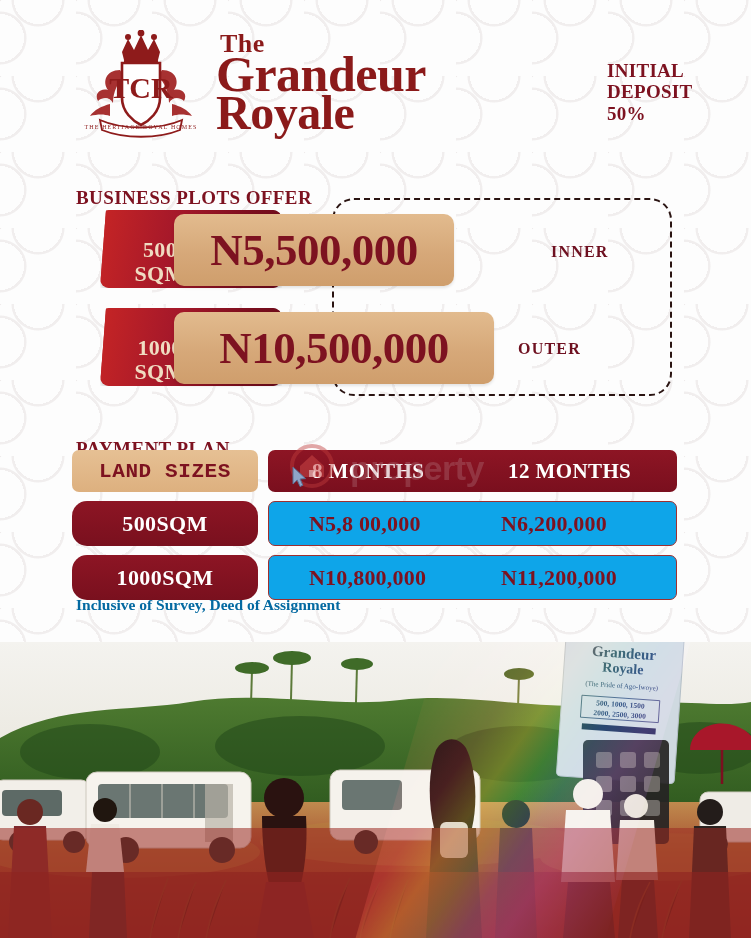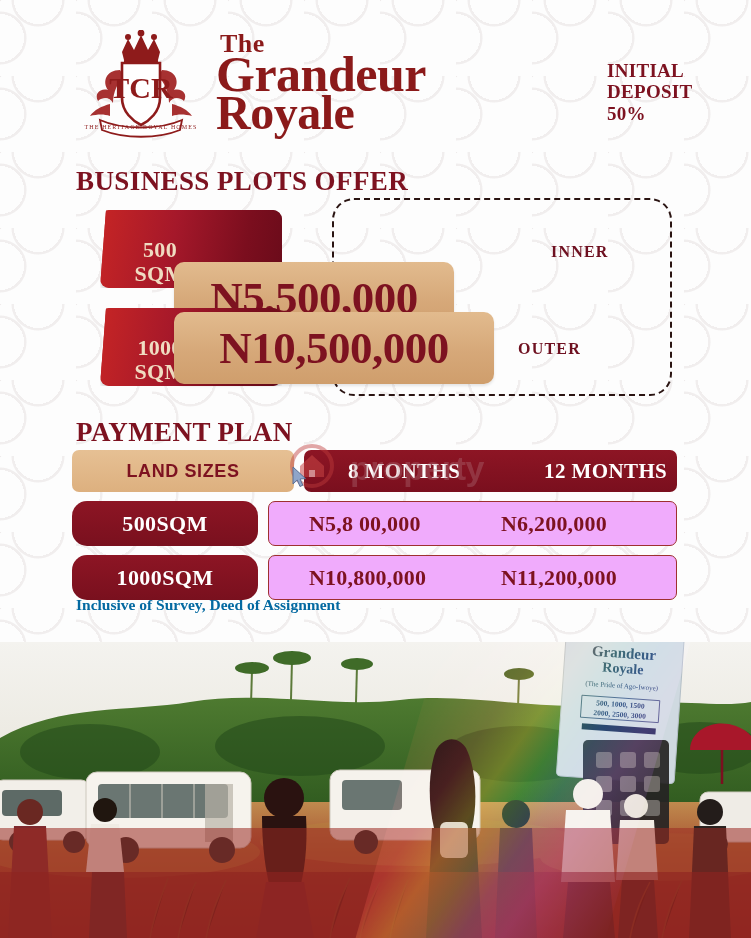--- a/index.html
+++ b/index.html
@@ -57,22 +57,23 @@
     position:absolute; left:607px; top:60px;
     font-family:"Liberation Serif", serif;
     font-weight:700; font-size:19px; line-height:1.12;
     color:#7d1220; letter-spacing:.3px;
   }
 
   
   .sec-title{
     position:absolute;
     font-family:"Liberation Serif", serif;
-    font-weight:700; font-size:27px; color:#7d1220;
+    font-weight:700; font-size:19px; color:#7d1220;
     letter-spacing:.4px;
+    margin-top:21px;
   }
   #offer-title{ left:76px; top:166px; }
   #plan-title { left:76px; top:417px; }
 
   
   .dashed-zone{
     position:absolute; left:332px; top:198px; width:340px; height:198px;
     border:2px dashed #2a1412; border-radius:22px; background:transparent;
   }
   .zone-label{
@@ -109,41 +110,41 @@
   }
   .badge-size .ln2{ display:block; }
 
   .amount-plate{
     position:absolute; left:74px; top:4px; height:72px;
     background:linear-gradient(180deg,#e2bb8e 0%,#d6a879 55%,#cf9e6c 100%);
     border-radius:10px;
     display:flex; align-items:center; justify-content:center;
     box-shadow:0 2px 3px rgba(0,0,0,.10);
   }
-  #plate-0{ width:280px;margin-top:48px; }
+  #plate-0{ width:280px; }
   #plate-1{ width:320px; }
   .amount-text{
     font-family:"Liberation Serif", serif;
     font-weight:700; color:#7d1220;
     letter-spacing:-.5px; white-space:nowrap;
   }
   #amount-0{ font-size:45px; }
   #amount-1{ font-size:45px; }
 
   
   .table{ position:absolute; left:72px; top:450px; width:605px; }
   .trow{ display:flex; gap:10px; margin-bottom:9px; height:42px; }
   #trow-1,#trow-2{ height:45px; }
 
   .cell-size-head{
-    width:222px; border-radius:7px;
+    width:186px; border-radius:7px;
     background:linear-gradient(180deg,#e6c094 0%,#ddb07f 100%);
     display:flex; align-items:center; justify-content:center;
-    font-family:Liberation Sans, sans-serif;
-    font-weight:700; font-size:18px; color:#7d1220; letter-spacing:.6px;
+    font-family:Liberation Mono, monospace;
+    font-weight:700; font-size:21px; color:#7d1220; letter-spacing:.6px;
   }
   .cell-months-head{
     flex:1; border-radius:7px;
     background:linear-gradient(180deg,#8d1524 0%,#7a0f1e 100%);
     display:flex; align-items:center;
     padding-left:9px;
     position:relative;
   }
   .mhead{
     position:absolute;
@@ -155,21 +156,21 @@
 
   .cell-size{
     width:186px; border-radius:15px;
     background:linear-gradient(180deg,#8d1524 0%,#79101e 100%);
     display:flex; align-items:center; justify-content:center;
     font-family:"Liberation Serif", serif;
     font-weight:700; font-size:22px; color:#ffffff; letter-spacing:.4px;
   }
   .cell-values{
     flex:1; border-radius:7px;
-    background:#f0abfc; border:1.6px solid #9e3030;
+    background:#0ea5e9; border:1.6px solid #9e3030;
     position:relative;
   }
   .val{
     position:absolute; top:50%; transform:translateY(-50%);
     font-family:"Liberation Serif", serif;
     font-weight:700; font-size:22px; color:#7d1220; letter-spacing:.2px;
     white-space:nowrap;
   }
   .val.c1{ left:40px; }
   .val.c2{ left:232px; }

